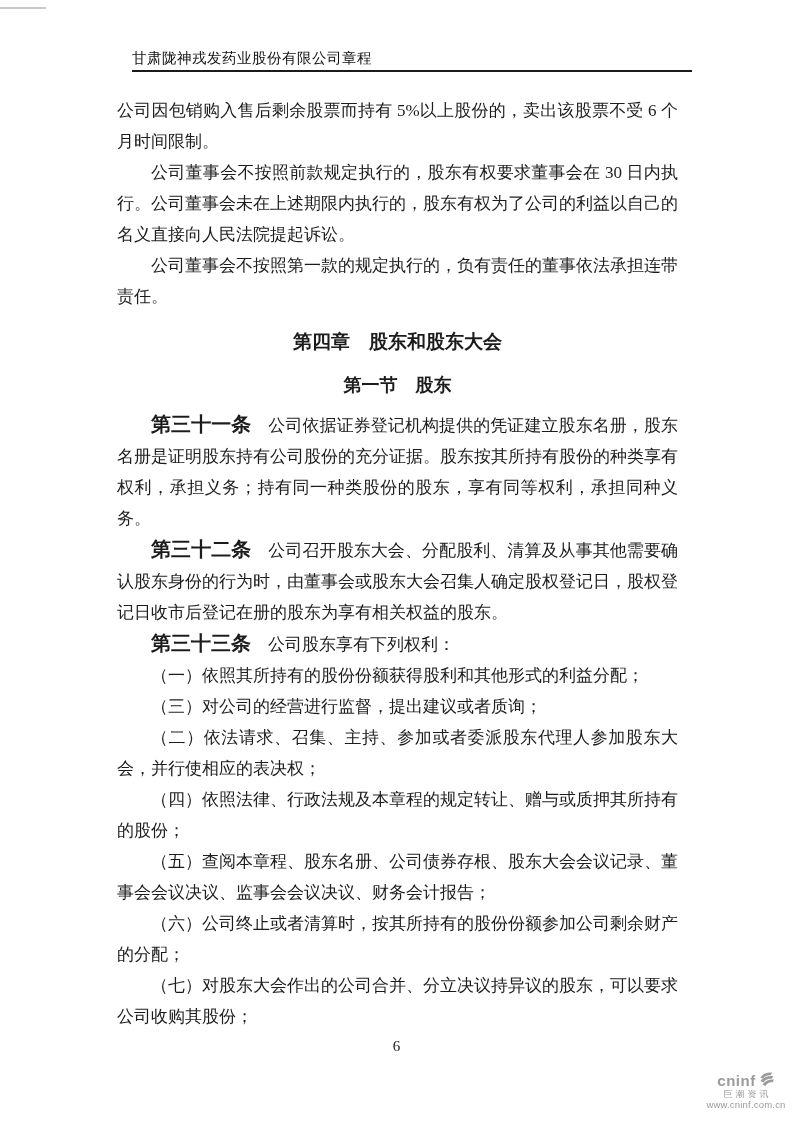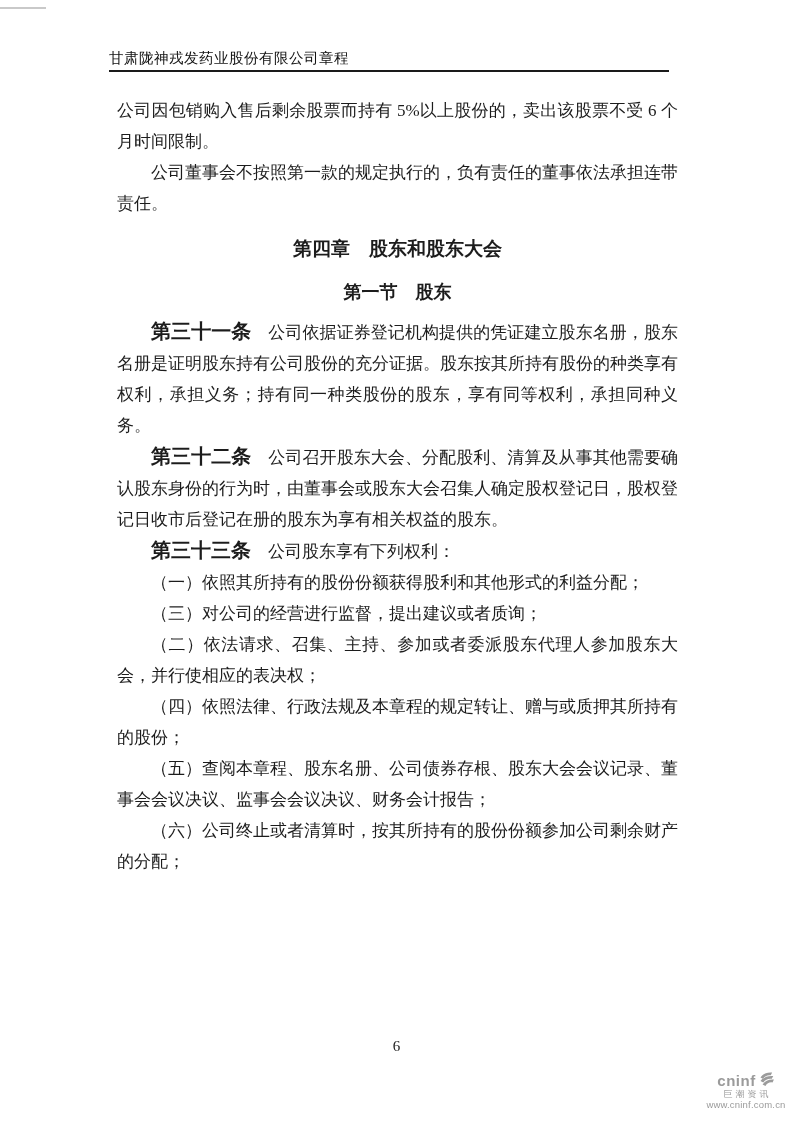--- a/index.html
+++ b/index.html
@@ -11,21 +11,21 @@
     overflow: hidden;
     font-family: "Liberation Serif", "DejaVu Serif", serif;
     color: #1c1c1c;
   }
   
   .scan-artifact {
     position: absolute; left: 0; top: 7px; width: 46px; height: 2px;
     background: #c9c9c9;
   }
   .doc-header {
-    position: absolute; left: 109px; top: 48px; width: 560px;
+    position: absolute; left: 132px; top: 48px; width: 560px;
   }
   .doc-header-title {
     font-size: 14.5px; line-height: 20px; color: #111;
     letter-spacing: 0.5px;
   }
   .doc-header-rule {
     margin-top: 2px; height: 2px; background: #1a1a1a;
   }
   .doc-body {
     position: absolute; left: 117px; top: 95px; width: 561px;
@@ -83,32 +83,34 @@
 
   <div class="scan-artifact"></div>
 
   <header class="doc-header">
     <div class="doc-header-title">甘肃陇神戎发药业股份有限公司章程</div>
     <div class="doc-header-rule"></div>
   </header>
 
   <main class="doc-body" id="doc-body">
       <p class="para no-indent">公司因包销购入售后剩余股票而持有 5%以上股份的，卖出该股票不受 6 个月时间限制。</p>
+      <p class="para para">公司董事会不按照前款规定执行的，股东有权要求董事会在 30 日内执行。公司董事会未在上述期限内执行的，股东有权为了公司的利益以自己的名义直接向人民法院提起诉讼。</p>
       <p class="para para">公司董事会不按照第一款的规定执行的，负有责任的董事依法承担连带责任。</p>
       <div class="heading chapter-heading">第四章　股东和股东大会</div>
       <div class="heading section-heading">第一节　股东</div>
       <p class="para article"><b class="lead">第三十一条</b>公司依据证券登记机构提供的凭证建立股东名册，股东名册是证明股东持有公司股份的充分证据。股东按其所持有股份的种类享有权利，承担义务；持有同一种类股份的股东，享有同等权利，承担同种义务。</p>
       <p class="para article"><b class="lead">第三十二条</b>公司召开股东大会、分配股利、清算及从事其他需要确认股东身份的行为时，由董事会或股东大会召集人确定股权登记日，股权登记日收市后登记在册的股东为享有相关权益的股东。</p>
       <p class="para article"><b class="lead">第三十三条</b>公司股东享有下列权利：</p>
       <p class="para list-item">（一）依照其所持有的股份份额获得股利和其他形式的利益分配；</p>
       <p class="para list-item">（三）对公司的经营进行监督，提出建议或者质询；</p>
       <p class="para list-item">（二）依法请求、召集、主持、参加或者委派股东代理人参加股东大会，并行使相应的表决权；</p>
       <p class="para list-item">（四）依照法律、行政法规及本章程的规定转让、赠与或质押其所持有的股份；</p>
       <p class="para list-item">（五）查阅本章程、股东名册、公司债券存根、股东大会会议记录、董事会会议决议、监事会会议决议、财务会计报告；</p>
       <p class="para list-item">（六）公司终止或者清算时，按其所持有的股份份额参加公司剩余财产的分配；</p>
+      <p class="para list-item">（七）对股东大会作出的公司合并、分立决议持异议的股东，可以要求公司收购其股份；</p>
     </main>
 
   <div class="page-number">6</div>
 
   <div class="cninfo-logo" style="color: rgb(155, 155, 155);">
     <div class="cninfo-brand-row">
       <span class="cninfo-brand">cninf</span>
       <span class="cninfo-swirl">
         <svg width="17" height="17" viewBox="0 0 24 24" aria-hidden="true">
           <g fill="#9b9b9b">

